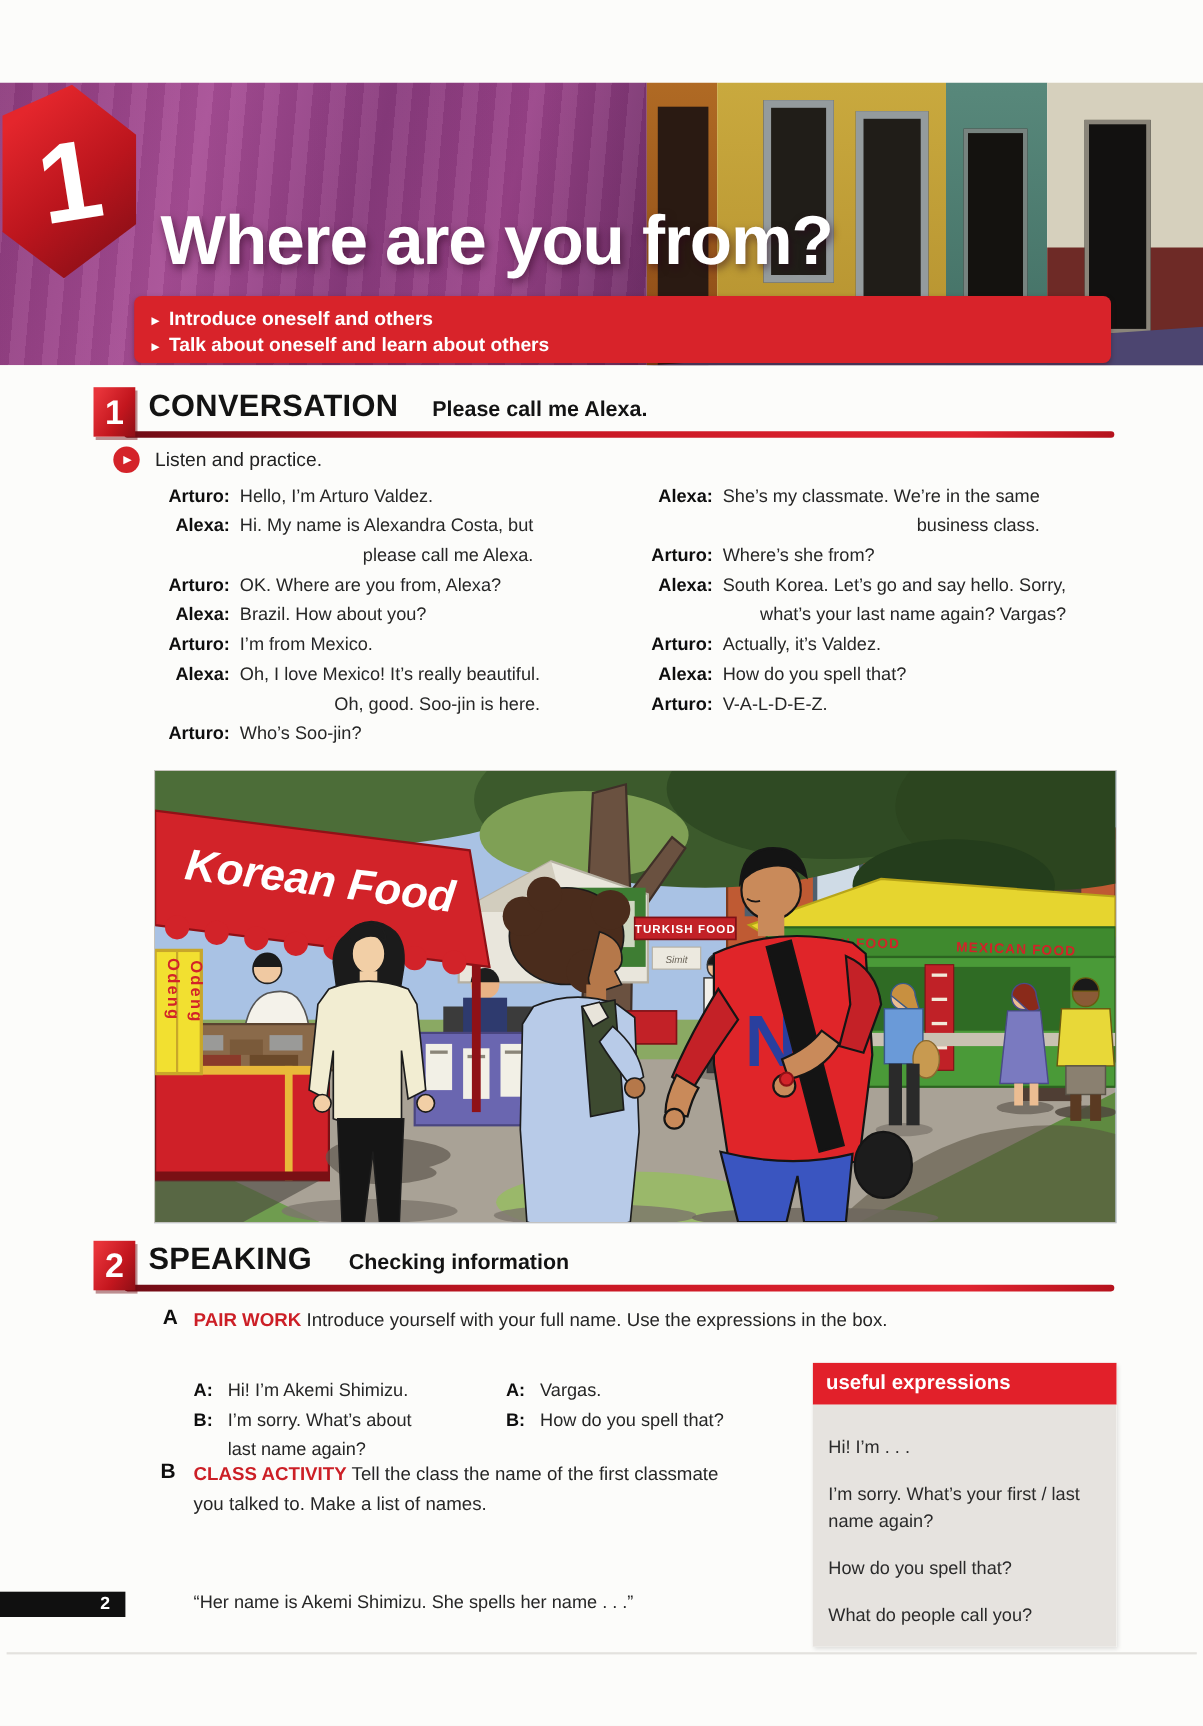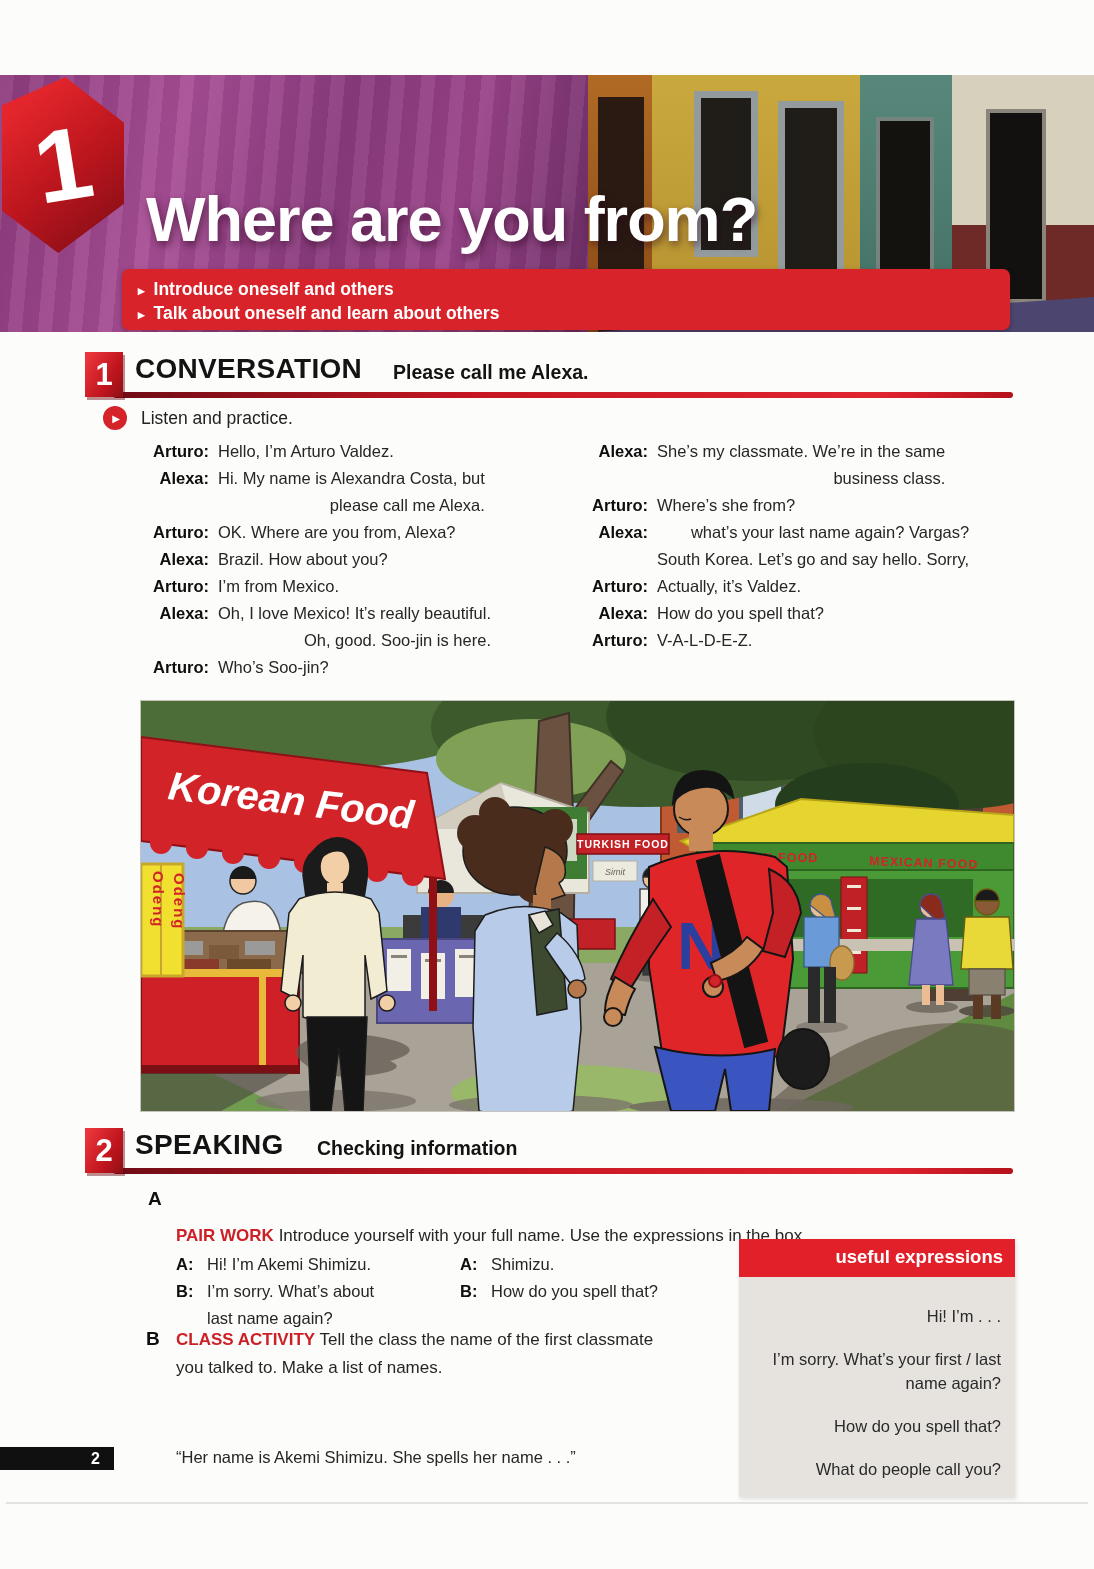--- a/index.html
+++ b/index.html
@@ -67,31 +67,31 @@
 
   
   .illus{position:absolute;left:140px;top:700px;width:873px;height:410px;border:1px solid #c6c3bc;background:#a9c2e4;}
   .illus svg{display:block;width:100%;height:100%;}
   .illus text{font-family:"Liberation Sans",sans-serif;}
 
   
   .part-label{position:absolute;font-weight:bold;font-size:19px;color:#0e0e0e;}
   .labelA{left:148px;top:1188px;} .labelB{left:146px;top:1328px;}
   .part-text{position:absolute;font-size:17px;line-height:28px;color:#262626;}
-  .textA{left:176px;top:1186px;width:660px;margin-top:36px;}
+  .textA{left:176px;top:1186px;width:660px;}
   .textB{left:176px;top:1326px;width:590px;}
   .tag{color:#cc1f26;font-weight:bold;}
   .mini-dlg{position:absolute;font-size:16.5px;line-height:27px;color:#262626;}
   .m1{left:176px;top:1251px;width:282px;}
   .m2{left:460px;top:1251px;width:270px;}
   .mini-spk{width:25px;min-width:25px;font-weight:bold;color:#0e0e0e;}
   .mini-txt{margin-left:6px;}
   .exampleB{position:absolute;left:176px;top:1400px;font-size:16.5px;color:#262626;margin-top:48px;}
 
-  .expr{position:absolute;left:739px;top:1239px;width:276px;box-shadow:1px 2px 4px rgba(0,0,0,.12);text-align:right;}
+  .expr{position:absolute;left:739px;top:1239px;width:276px;box-shadow:1px 2px 4px rgba(0,0,0,.12);}
   .expr-head{background:#e2202a;color:#fff;font-weight:bold;font-size:18.5px;padding:7px 12px 9px;}
   .expr-body{background:#e6e3df;padding:8px 14px 16px;font-size:16.5px;line-height:24px;color:#2a2a2a;}
   .expr-item{margin-top:19px;}
 
   
   .page-num-bar{position:absolute;left:0;top:1447px;width:114px;height:23px;background:#101010;
       color:#fff;font-weight:bold;font-size:16px;text-align:right;padding:3px 14px 0 0;box-sizing:border-box;}
   .foot-rule{position:absolute;left:6px;top:1502px;width:1082px;height:2px;background:#e3e2de;}
 </style>
 </head>
@@ -210,22 +210,22 @@
     <div class="dlg-row">
       <div class="dlg-spk">Arturo:</div>
       <div class="dlg-txt">
           <div>Where’s she from?</div>
           <div></div>
         </div>
     </div>
     <div class="dlg-row">
       <div class="dlg-spk">Alexa:</div>
       <div class="dlg-txt">
+          <div>South Korea. Let’s go and say hello. Sorry,</div>
           <div>what’s your last name again? Vargas?</div>
-          <div>South Korea. Let’s go and say hello. Sorry,</div>
         </div>
     </div>
     <div class="dlg-row">
       <div class="dlg-spk">Arturo:</div>
       <div class="dlg-txt">
           <div>Actually, it’s Valdez.</div>
           <div></div>
         </div>
     </div>
     <div class="dlg-row">
@@ -468,21 +468,21 @@
       <div class="mini-txt">
           <div>I’m sorry. What’s about</div>
           <div>last name again?</div>
         </div>
     </div>
   </div>
   <div class="mini-dlg m2">
     <div class="dlg-row">
       <div class="mini-spk">A:</div>
       <div class="mini-txt">
-          <div>Shimizu.</div>
+          <div>Vargas.</div>
           <div></div>
         </div>
     </div>
     <div class="dlg-row">
       <div class="mini-spk">B:</div>
       <div class="mini-txt">
           <div>How do you spell that?</div>
           <div></div>
         </div>
     </div>

